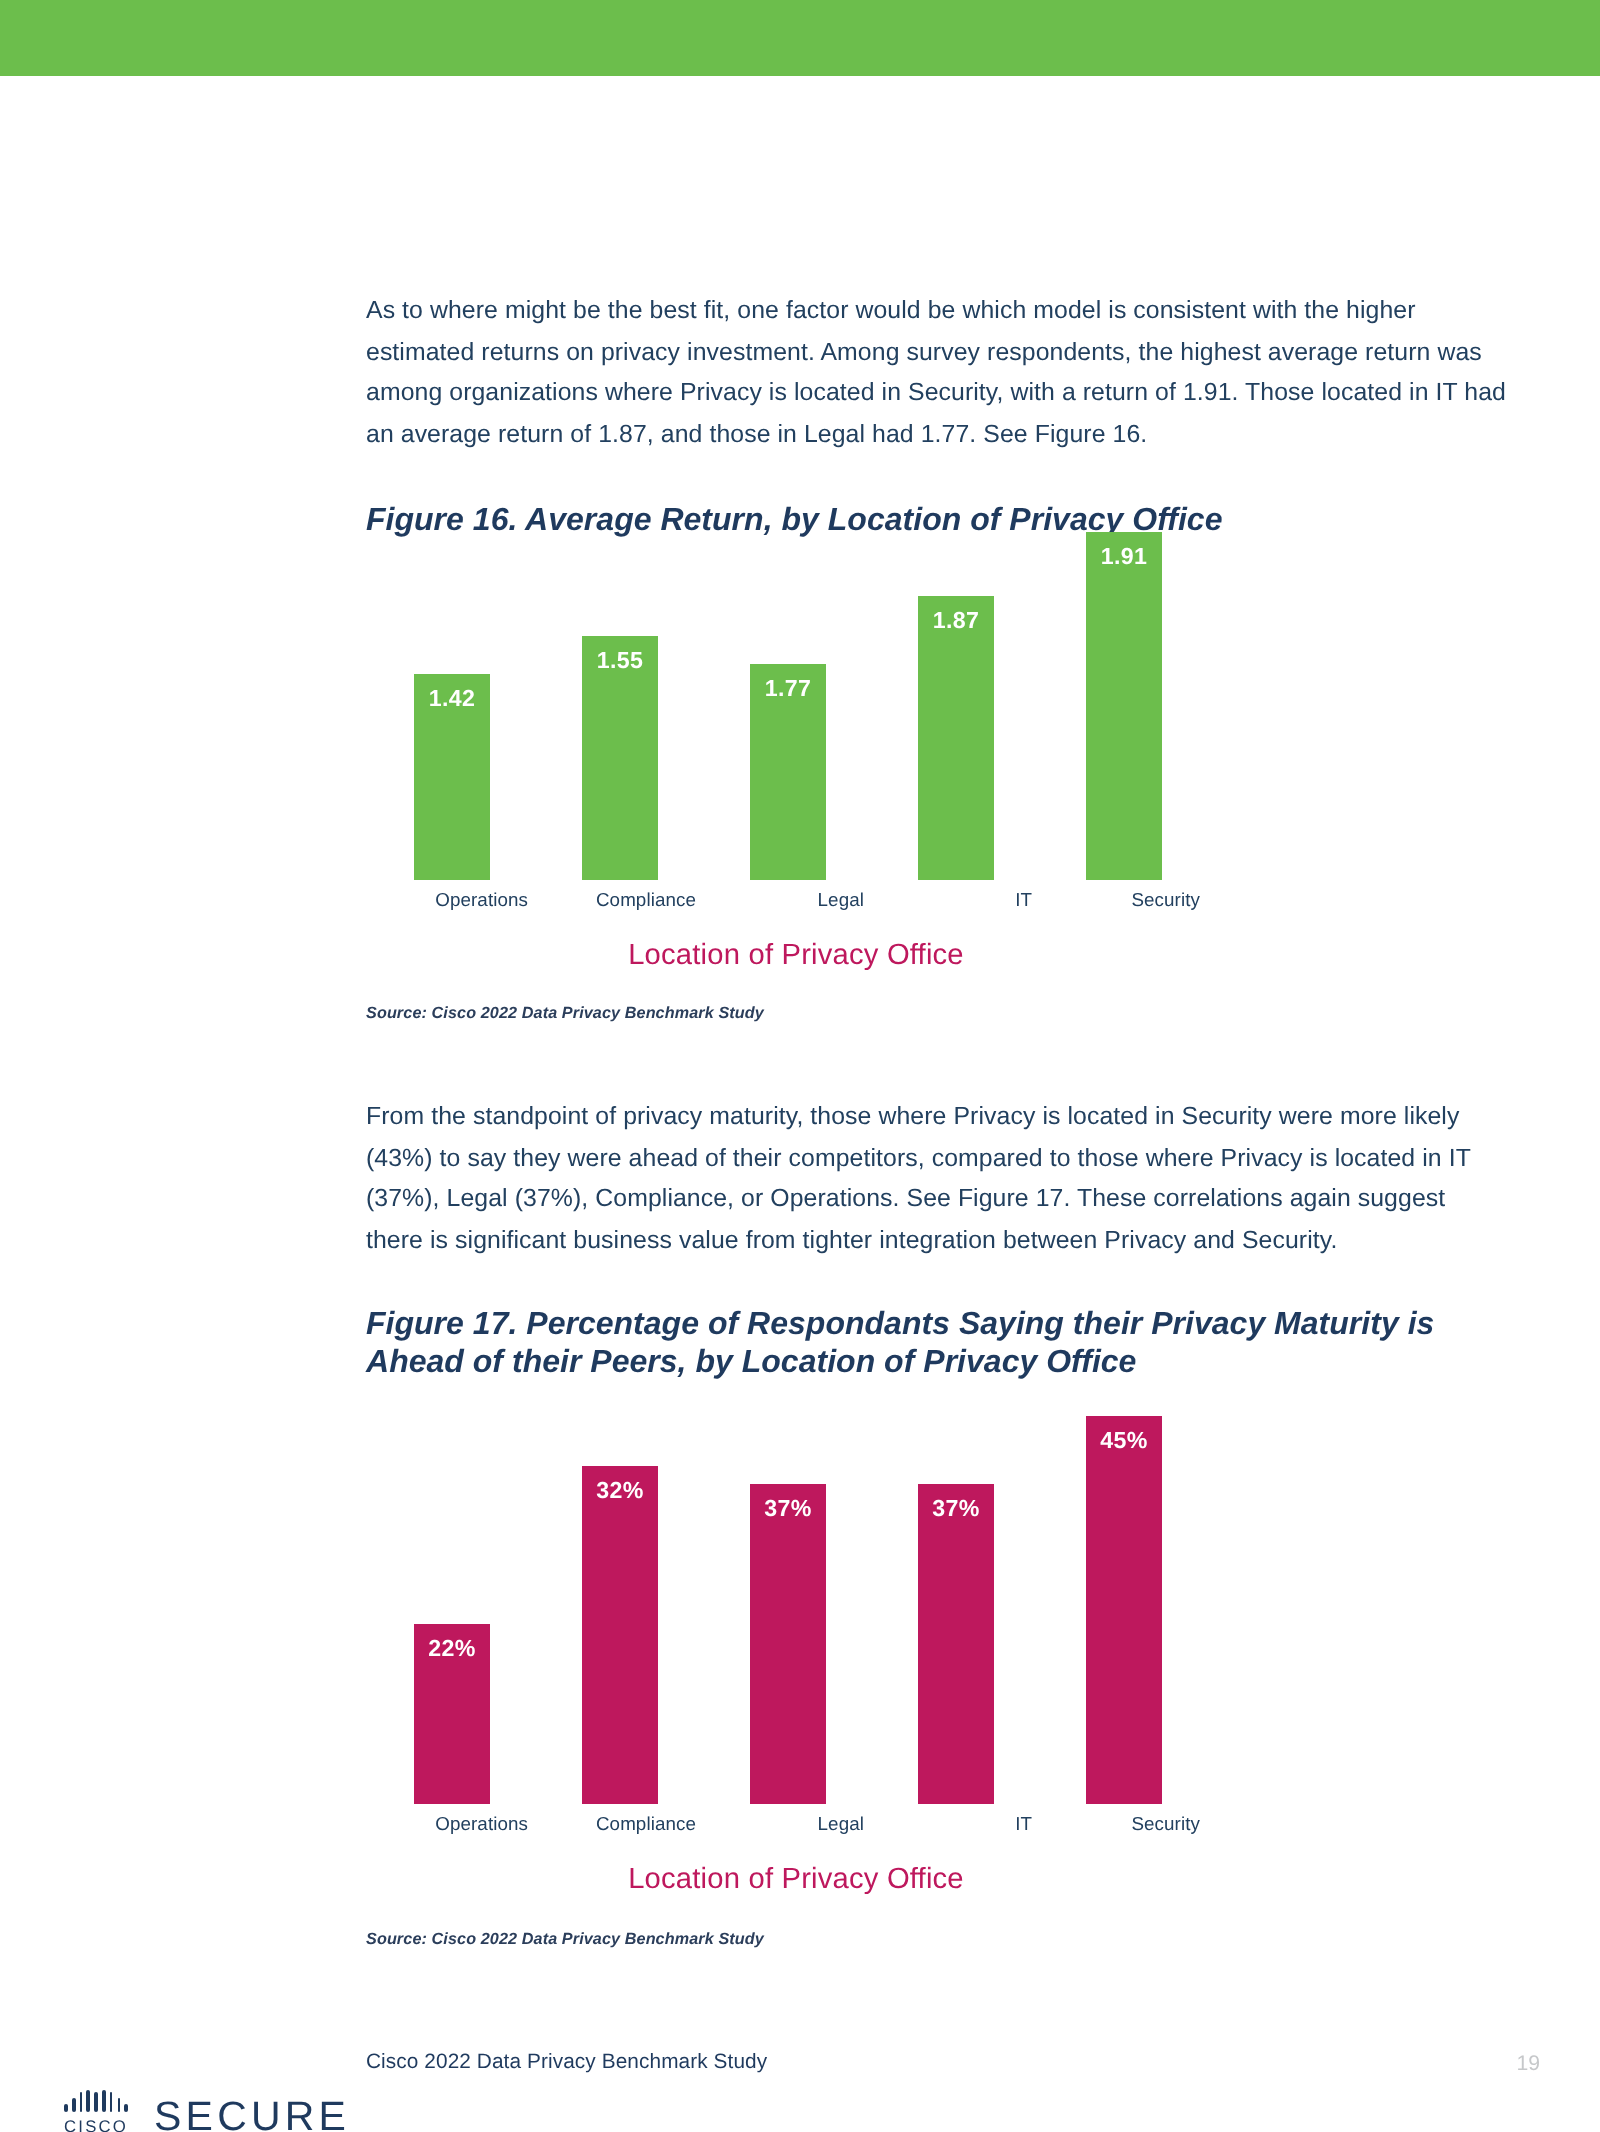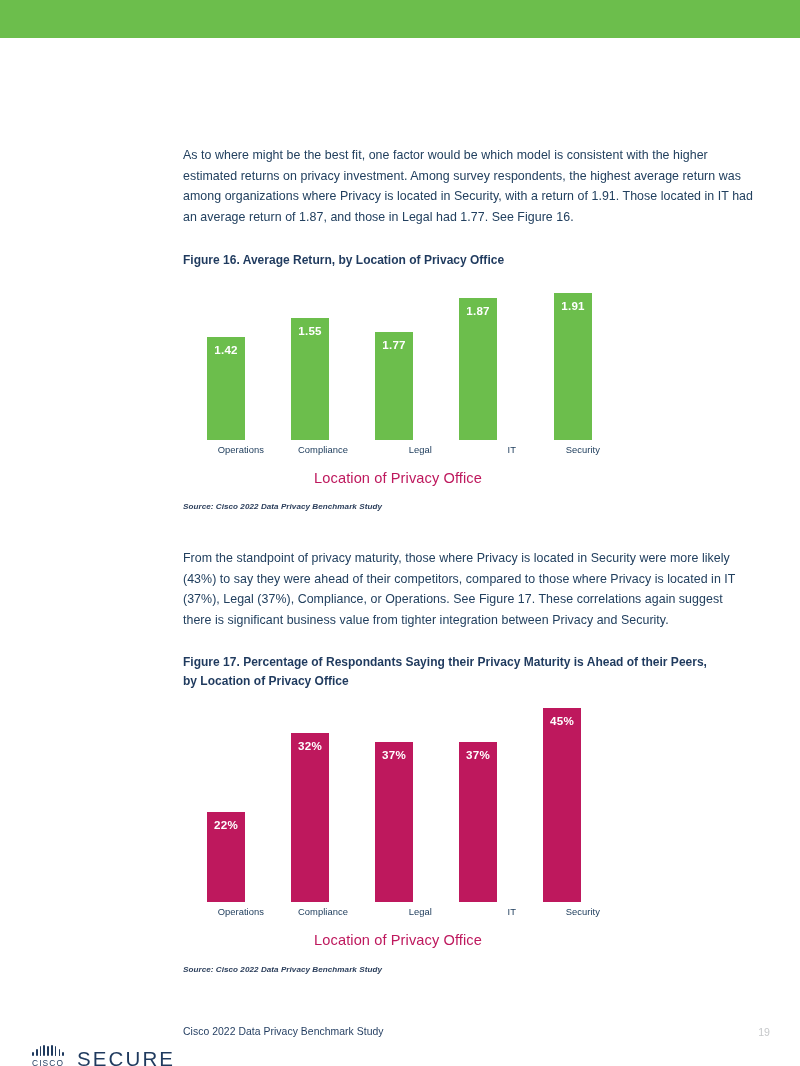--- a/index.html
+++ b/index.html
@@ -38,24 +38,25 @@
 
   .body-para {
     color: #22405F;
     font-size: 12.4px;
     line-height: 20.5px;
     letter-spacing: 0.05px;
   }
 
   .fig-caption {
     color: #1F3A5E;
-    font-size: 12px;
+    font-size: 16px;
     font-weight: bold;
     line-height: 19px;
     letter-spacing: 0.01px;
+    font-style: italic;
   }
 
   .source-line {
     color: #2B3E5B;
     font-size: 8.1px;
     font-style: italic;
     font-weight: bold;
     letter-spacing: 0.05px;
   }
 
@@ -224,21 +225,21 @@
           </div>
         </div>
 
         <div class="bar-slot" style="left:252px;">
           <div class="bar green" style="height:142px;">
             <span class="val">1.87</span>
           </div>
         </div>
 
         <div class="bar-slot" style="left:336px;">
-          <div class="bar green" style="height:147px;margin-left:11px;">
+          <div class="bar green" style="height:174px;">
             <span class="val">1.91</span>
           </div>
         </div>
 
       </div>
 
       <div class="cat-row">
         <span class="cat" style="left:0px;">Operations</span>
         <span class="cat" style="left:84px;">Compliance</span>
         <span class="cat" style="left:168px;">Legal</span>

